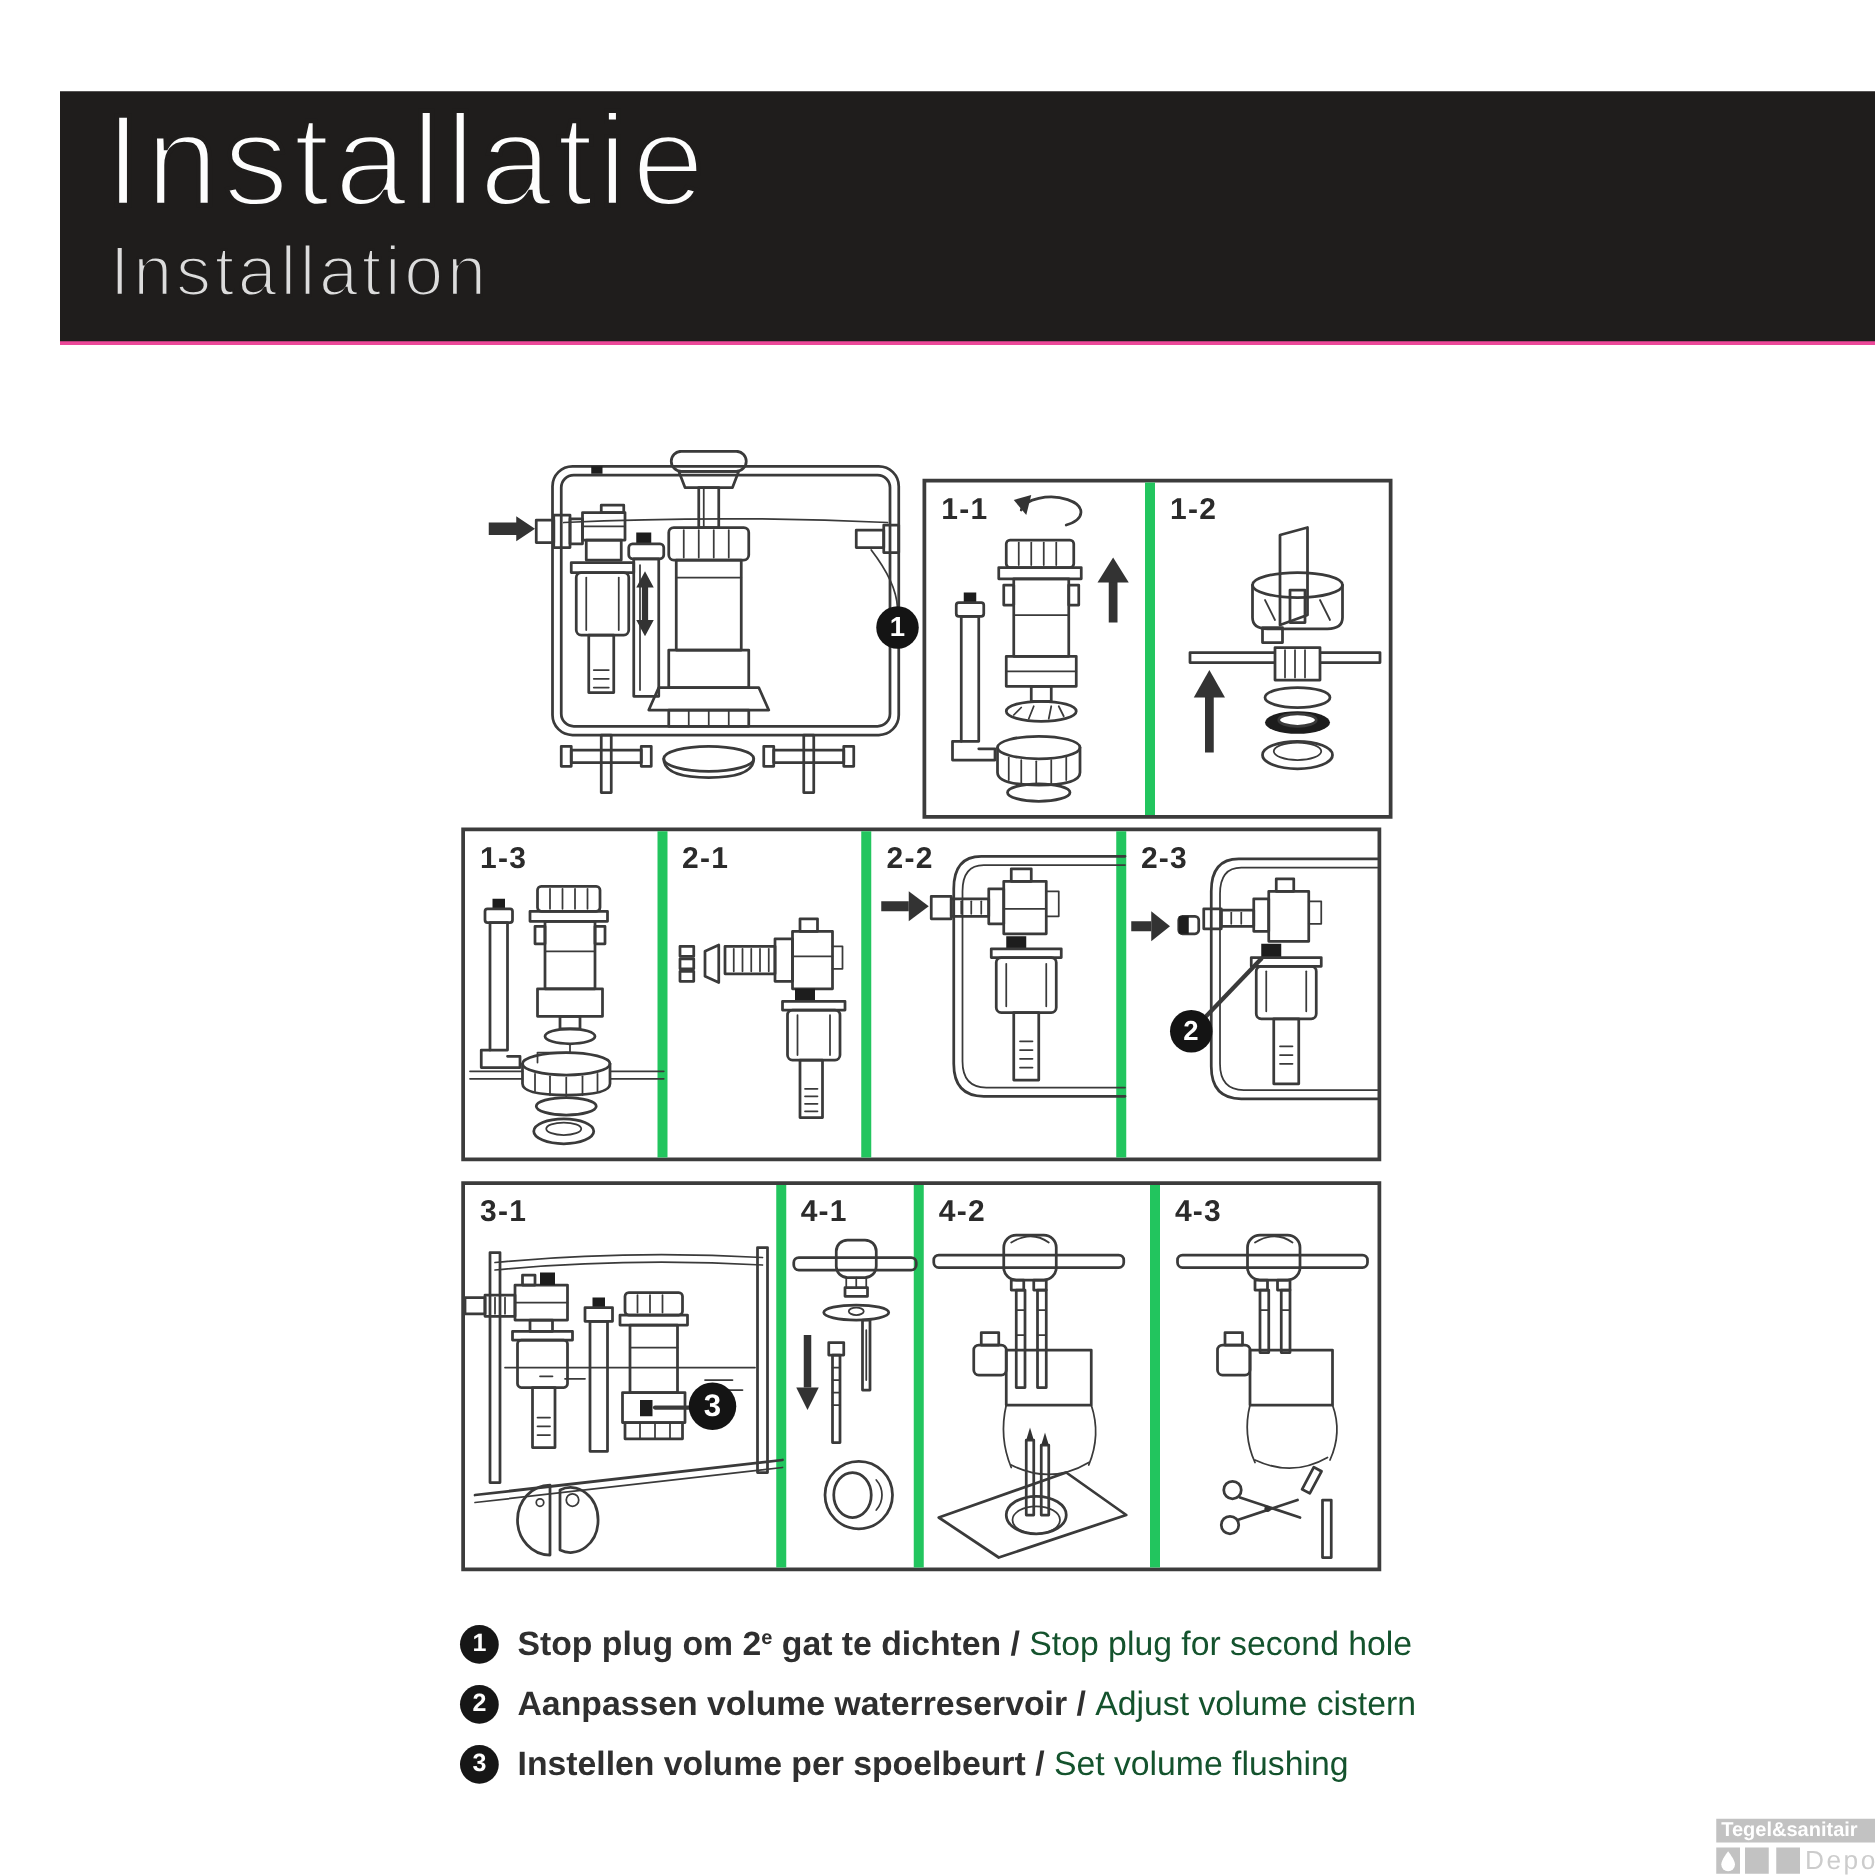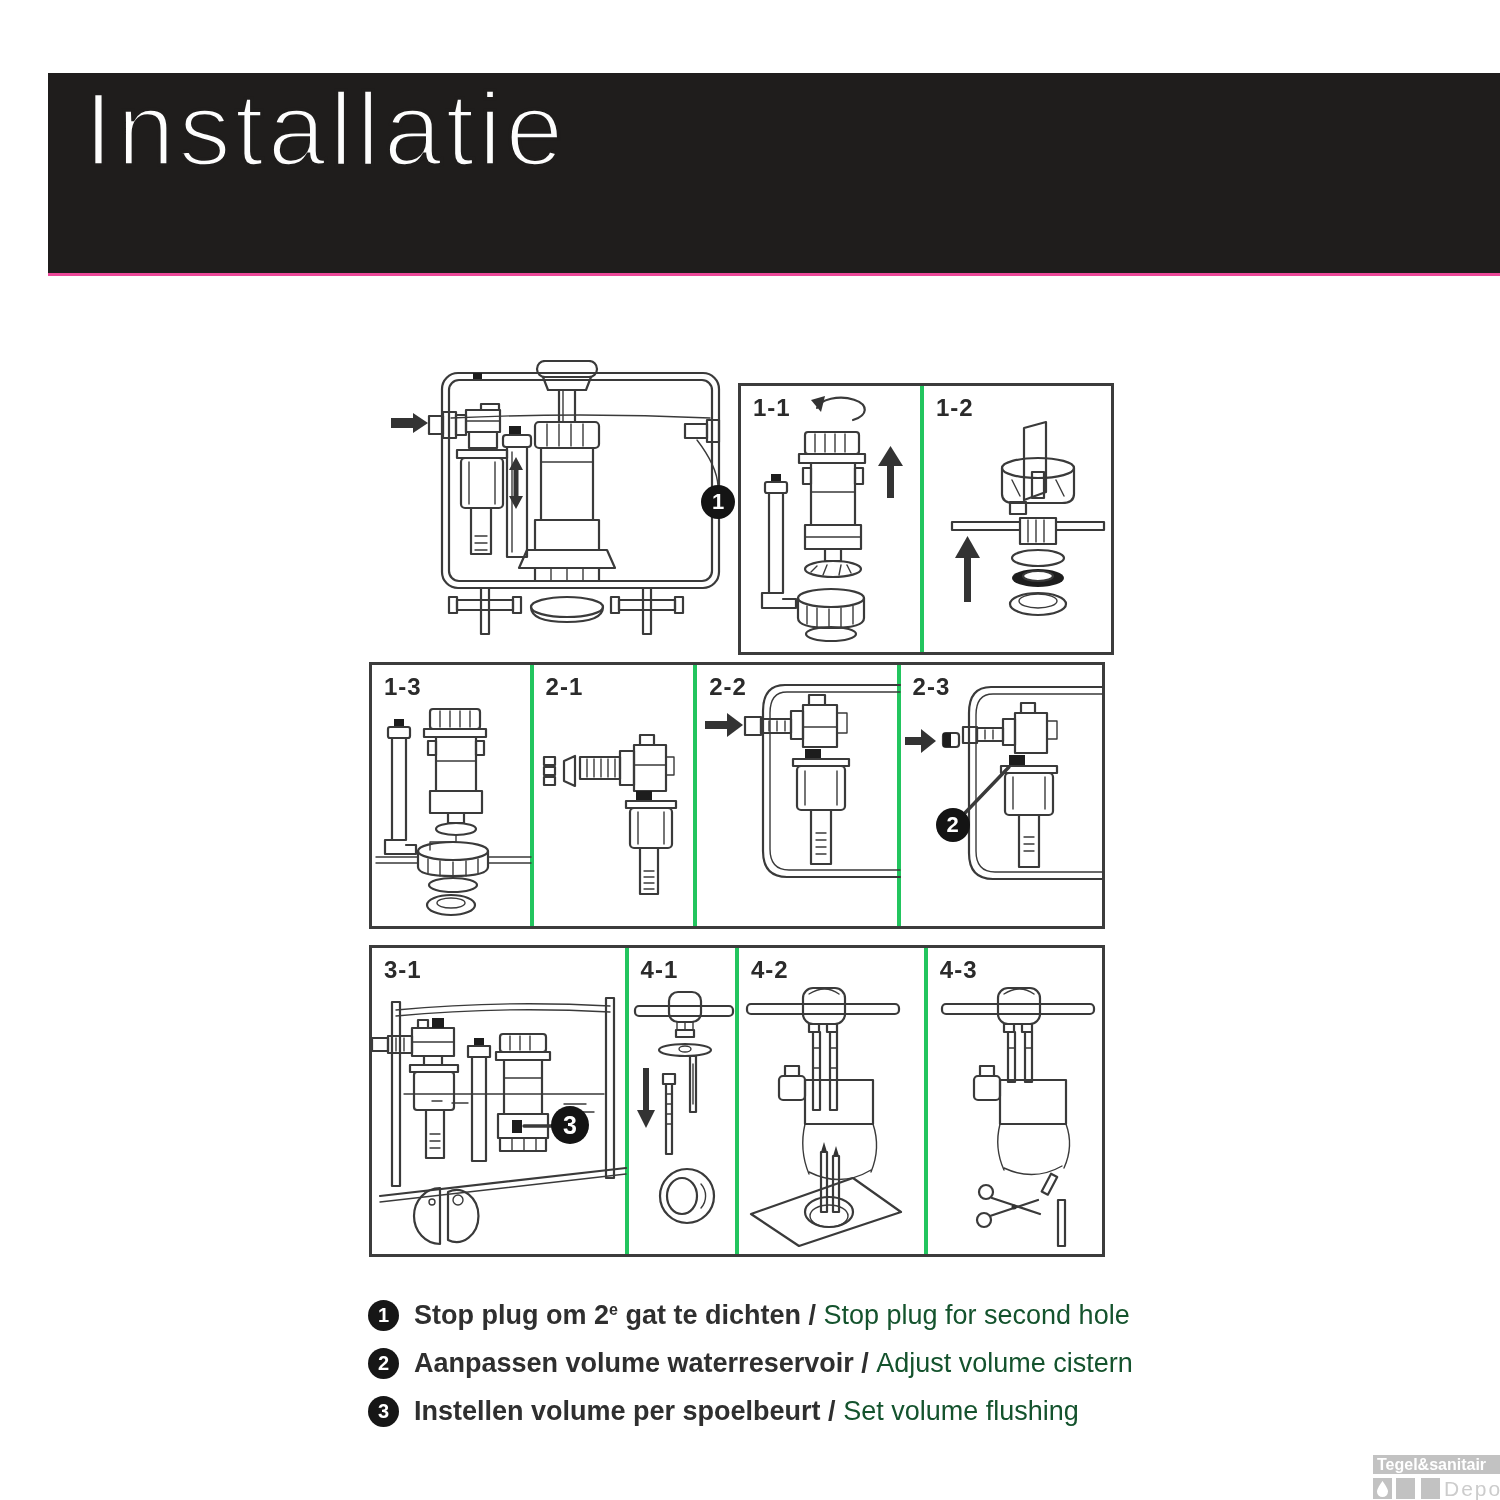--- a/index.html
+++ b/index.html
@@ -9,21 +9,21 @@
   
   .banner{position:absolute;left:48px;top:73px;width:1480px;height:200px;
           background:#1f1d1c;border-bottom:3px solid #ec4899;}
   .banner .title{position:absolute;left:36px;top:4px;font-size:104px;font-weight:100;
           color:#fdfdfd;letter-spacing:4px;line-height:1;-webkit-text-stroke:3.5px #1f1d1c;}
   .banner .subtitle{position:absolute;left:40px;top:116px;font-size:56px;font-weight:100;
           color:#dcdcdc;letter-spacing:3px;line-height:1;-webkit-text-stroke:2px #1f1d1c;}
 
   
   .pbox{position:absolute;border:3px solid #3c3c3c;display:flex;background:#fff;}
-  .panel{position:relative;box-sizing:border-box;border-right:4px solid #22c55e;}
+  .panel{position:relative;box-sizing:border-box;border-right:8px solid #22c55e;}
   .panel.last{border-right:none;}
   .plabel{position:absolute;left:12px;top:8px;font-size:24px;font-weight:bold;
           color:#2b2b2b;letter-spacing:1px;z-index:2;}
   .freearea{position:absolute;}
 
   svg.art{position:absolute;left:0;top:0;stroke:#3a3a3a;fill:none;stroke-width:2.2;
           stroke-linecap:round;stroke-linejoin:round;}
   svg.art .fl{fill:#333;stroke:none;}
   svg.art .bk{fill:#1d1d1d;stroke:none;}
   svg.art .fw{fill:#ffffff;}
@@ -53,20 +53,21 @@
   .logo-depot{position:absolute;left:71px;top:22px;font-size:21px;color:#cccccc;
             letter-spacing:2px;}
 </style>
 </head>
 <body>
 
 <div id="page">
 
   <div class="banner">
     <div class="title">Installatie</div>
+    <div class="subtitle">Installation</div>
   </div>
 
   <div class="freearea" style="left:385px;top:360px;width:355px;height:295px">
     <svg class="art" width="355" height="295" viewBox="0 0 355 295">
       <g>
         <rect x="57" y="13" width="277" height="215" rx="16"></rect>
         <rect x="64" y="20" width="263" height="201" rx="10"></rect>
         <path class="tn" d="M66,58 Q195,52 325,58"></path>
         <rect class="bk" x="88" y="13" width="9" height="6"></rect>
       </g>

